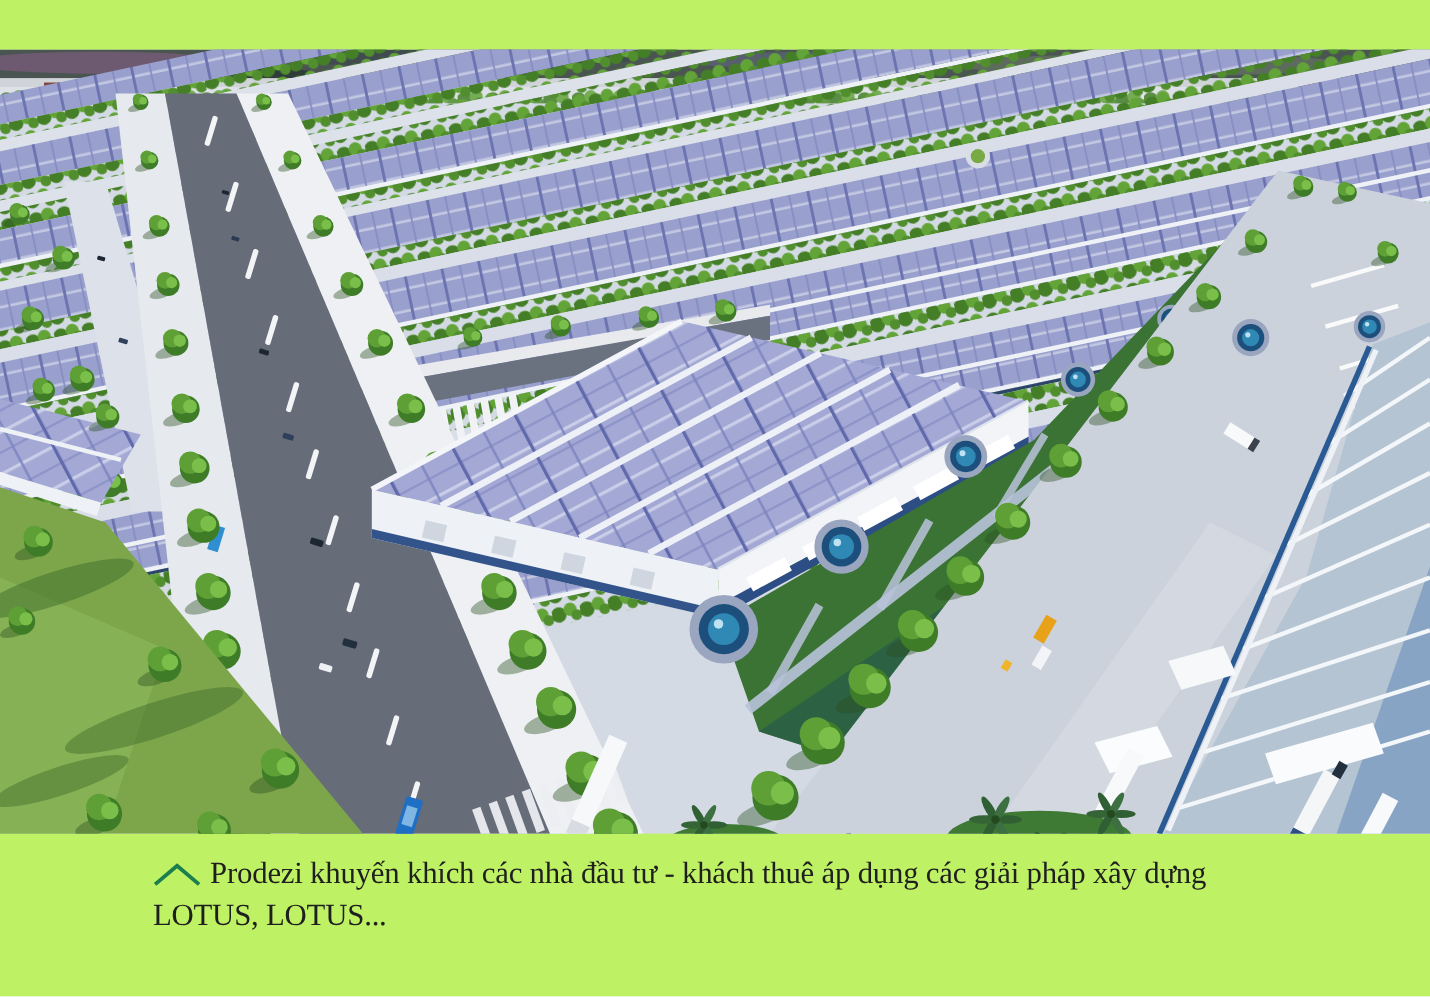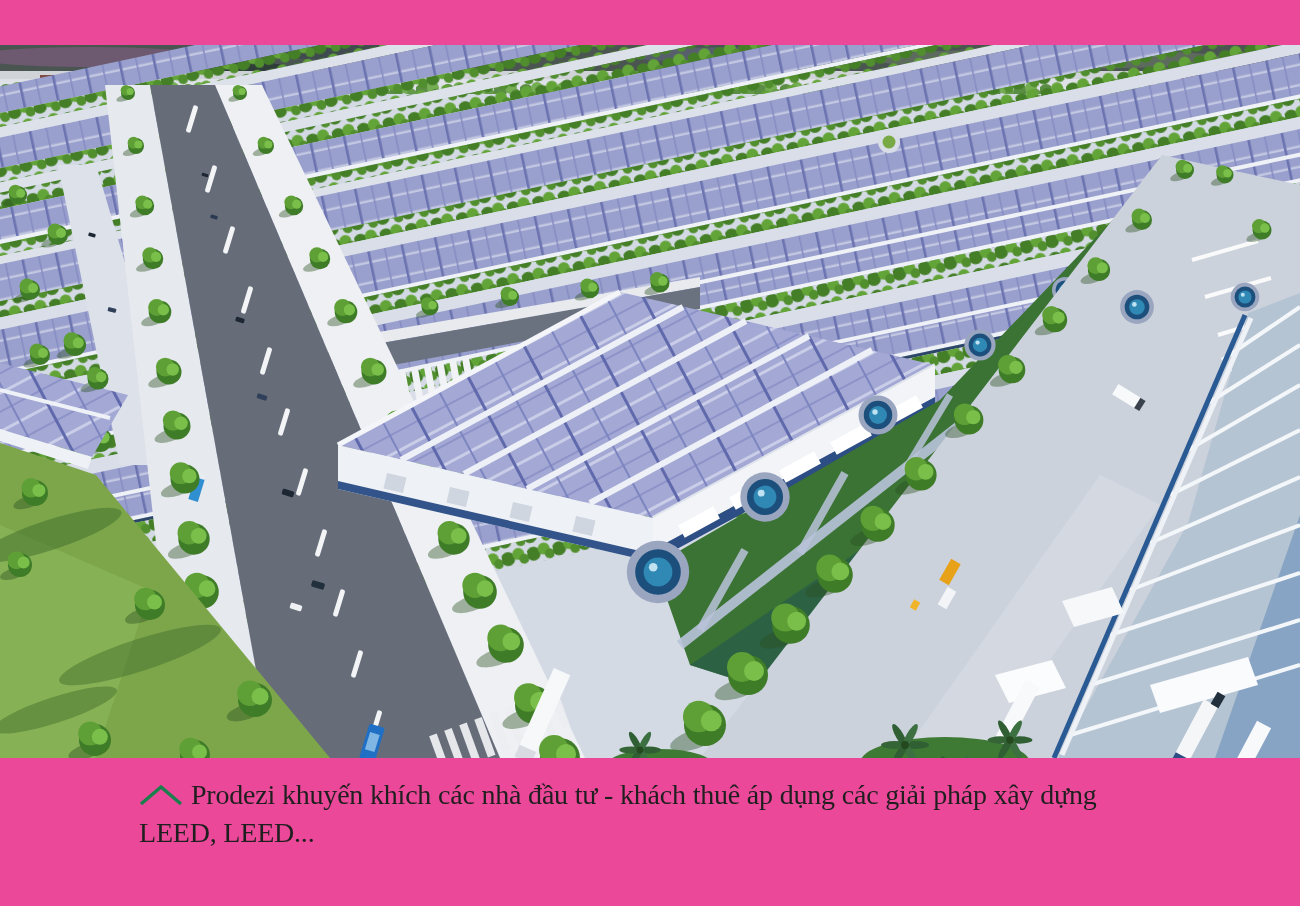--- a/index.html
+++ b/index.html
@@ -1,16 +1,16 @@
 <!DOCTYPE html>
 <html><head>
 <meta charset="utf-8">
 <style>
   html,body{margin:0;padding:0;background:#ffffff;}
-  .page{position:relative;width:1300px;height:906px;background:#ec4899;overflow:hidden;
+  .page{position:relative;width:1300px;height:906px;background:#bef264;overflow:hidden;
         font-family:"Liberation Serif","DejaVu Serif",serif;}
   .scene{position:absolute;left:0;top:45px;width:1300px;height:713px;display:block;}
   .caption{position:absolute;left:139px;top:776px;color:#1f1f1f;font-size:28px;line-height:38px;
            font-weight:500;letter-spacing:-0.2px;}
   .caption .line{white-space:nowrap;}
   .caption .first{display:flex;align-items:center;}
   .caret{width:44px;height:22px;margin-right:8px;flex:0 0 auto;}
 </style>
 </head>
 <body>
@@ -391,16 +391,16 @@
     </g>
   </svg>
 
   <figcaption class="caption">
     <div class="line first">
       <svg class="caret" viewBox="0 0 44 22">
         <polyline points="2,20 22,3 42,20" fill="none" stroke="#1b7f4d" stroke-width="3.5"></polyline>
       </svg>
       <span>Prodezi khuyến khích các nhà đầu tư - khách thuê áp dụng các giải pháp xây dựng</span>
     </div>
-    <div class="line">LEED, LEED...</div>
+    <div class="line">LOTUS, LOTUS...</div>
   </figcaption>
 
 </div>
 
 </body></html>

